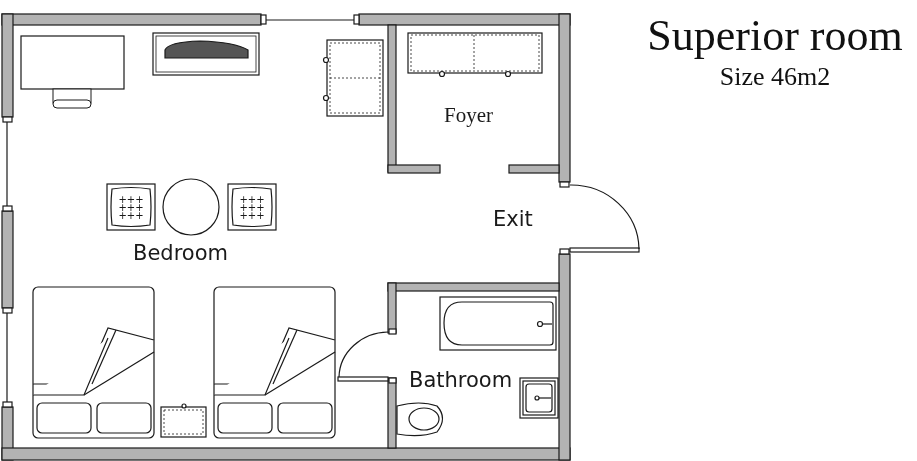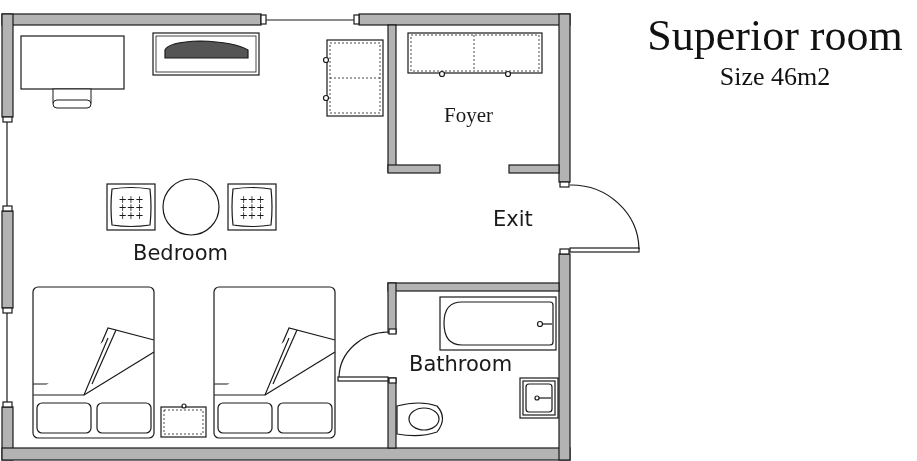--- a/index.html
+++ b/index.html
@@ -161,13 +161,13 @@
 </svg>
 
 <div class="title-block">
   <div class="title">Superior room</div>
   <div class="subtitle">Size 46m2</div>
 </div>
 
 <div class="room-label" style="left:444px; top:103px;font-family:Liberation Serif, serif;">Foyer</div>
 <div class="room-label" style="left:493px; top:207px;">Exit</div>
 <div class="room-label" style="left:133px; top:241px;">Bedroom</div>
-<div class="room-label" style="left:409px; top:352px;">Bathroom</div>
+<div class="room-label" style="left:409px; top:368px;">Bathroom</div>
 
 </body></html>

